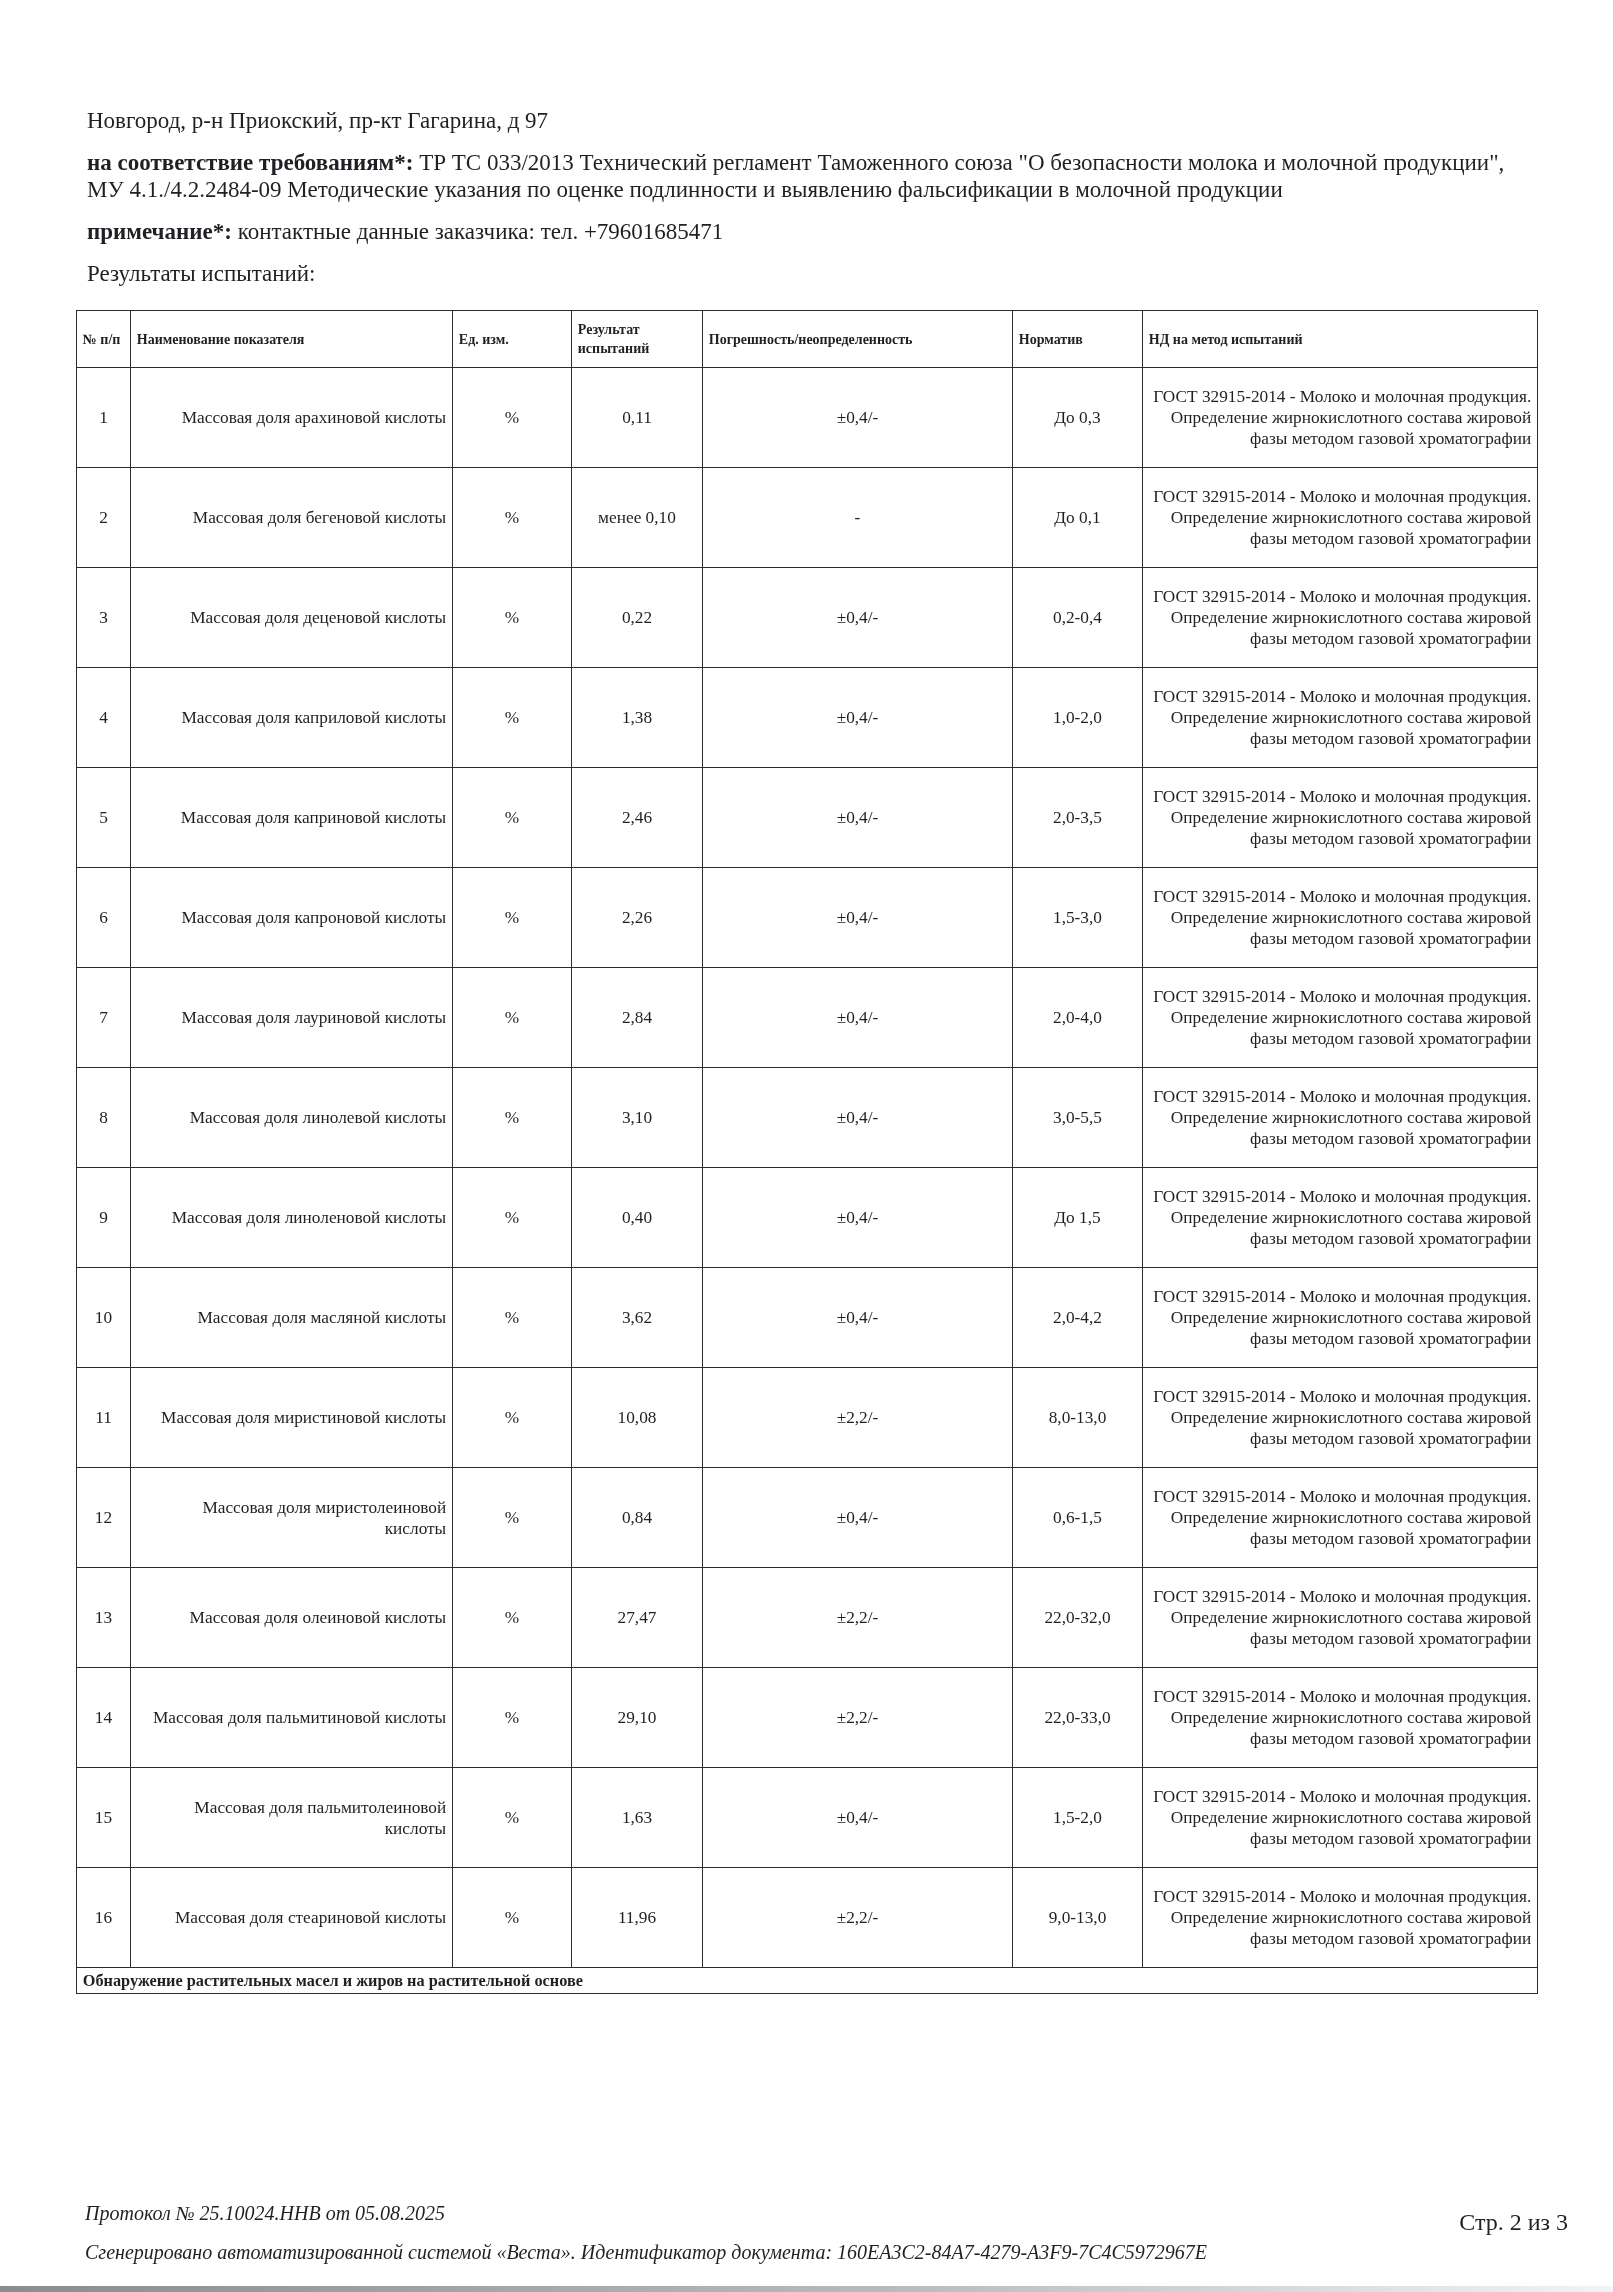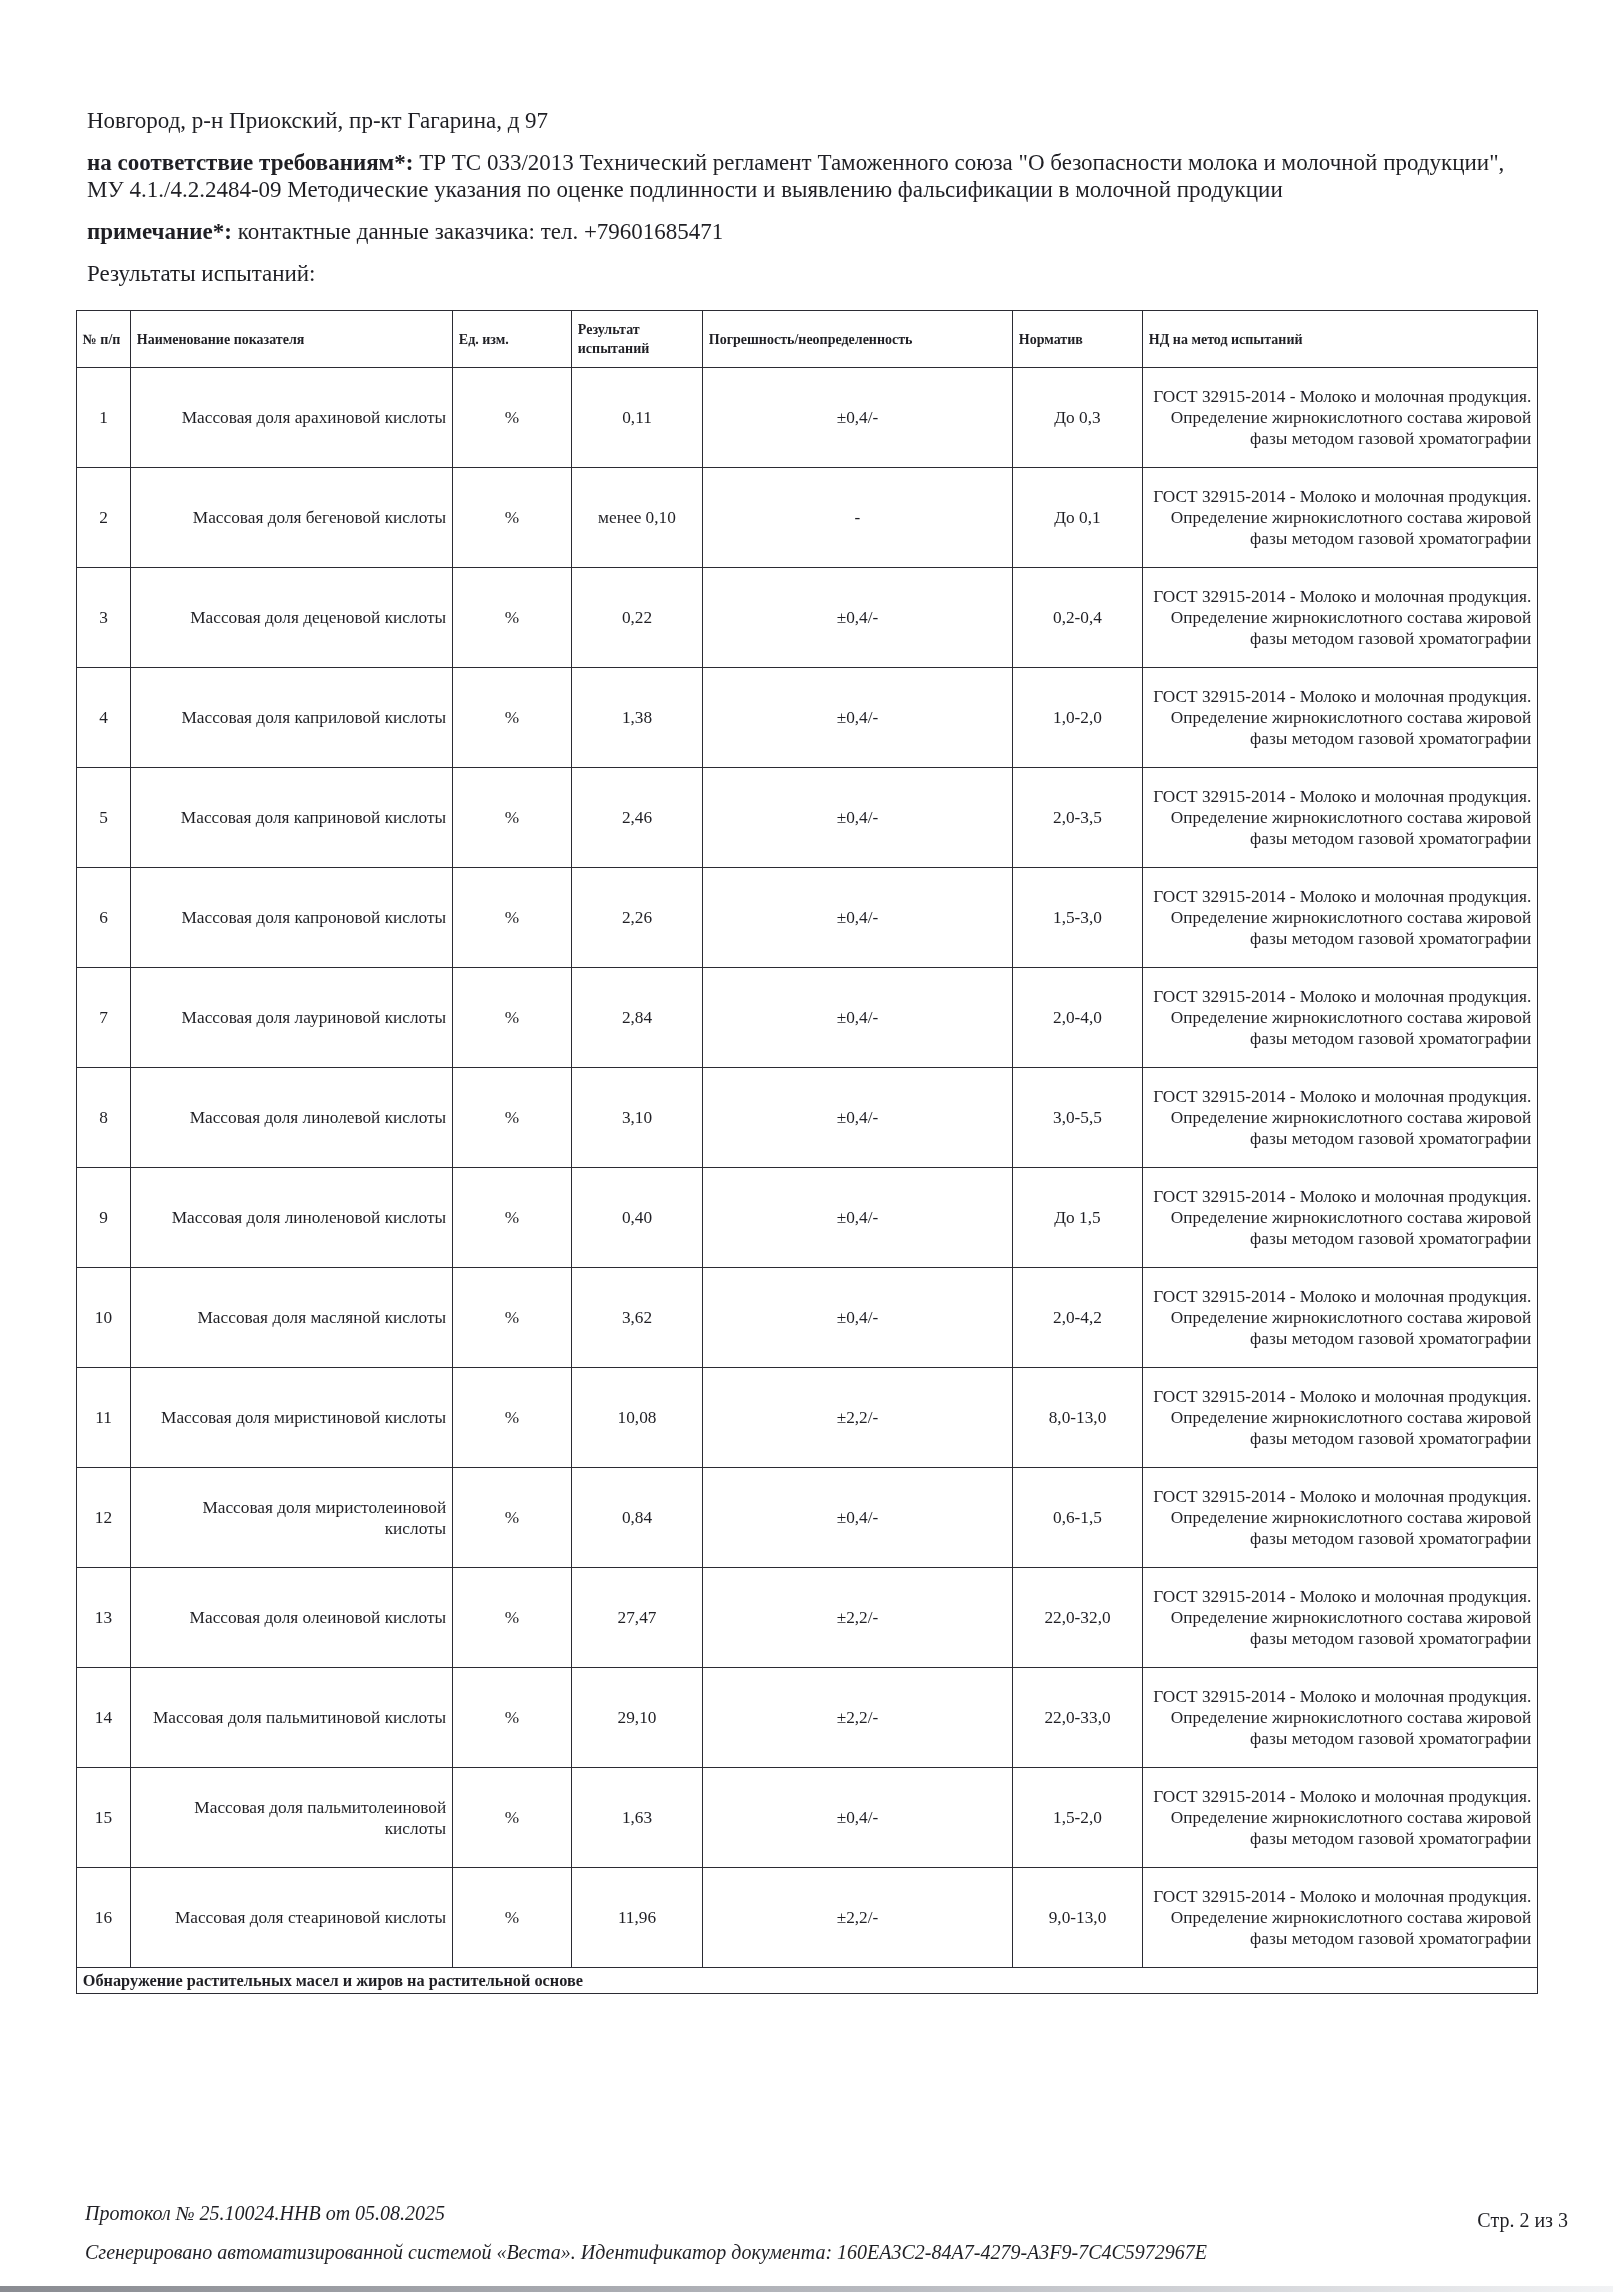--- a/index.html
+++ b/index.html
@@ -18,21 +18,21 @@
                        line-height: 19px; height: 56px; }
     td.section { font-size: 16.3px; font-weight: bold; text-align: left; height: 25px; padding-left: 7.7px; }
     tr.data td { height: 99px; font-size: 17.3px; line-height: 21px; }
     td.num { text-align: center; }
     td.name { text-align: right; padding-left: 9.6px; }
     td.c { text-align: center; }
     td.method { text-align: right; font-size: 17.3px; line-height: 24px; padding: 0 3.8px; }
     .footer { position: absolute; left: 69px; top: 2186px; width: 1499px;
               font-size: 20px; line-height: 23px; }
     .footer p { margin: 16px; font-style: italic; }
-    .page-num { position: absolute; right: 46px; top: 2209px; font-size: 20px; }
+    .page-num { position: absolute; right: 46px; top: 2209px; font-size: 24px; }
     .scan-edge { position: absolute; left: 0; bottom: 0; width: 1614px; height: 5.8px;
                  background: linear-gradient(to right, #8a8c92 0%, #b8bac0 55%, #f2f3f5 100%); }
   </style>
 </head>
 <body>
 
 <div class="header-block">
   <p>Новгород, р-н Приокский, пр-кт Гагарина, д 97</p>
   <p><b>на соответствие требованиям*:</b><span> ТР ТС 033/2013 Технический регламент Таможенного союза "О безопасности молока и молочной продукции", МУ 4.1./4.2.2484-09 Методические указания по оценке подлинности и выявлению фальсификации в молочной продукции</span></p>
   <p><b>примечание*:</b><span> контактные данные заказчика: тел. +79601685471</span></p>

